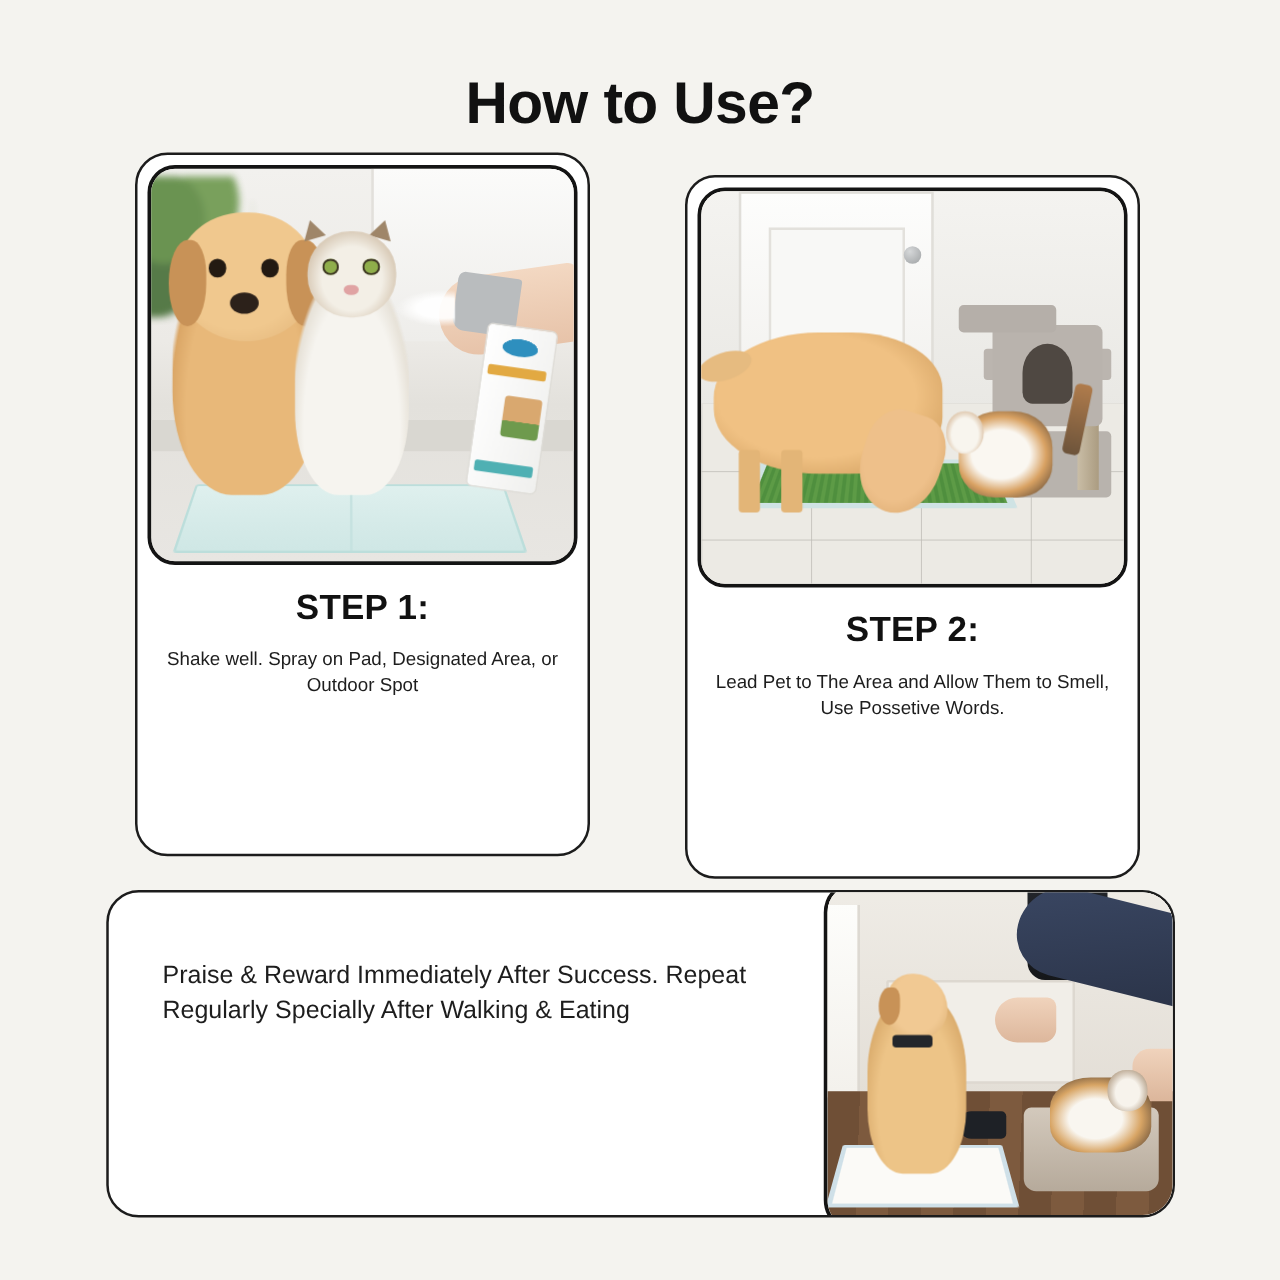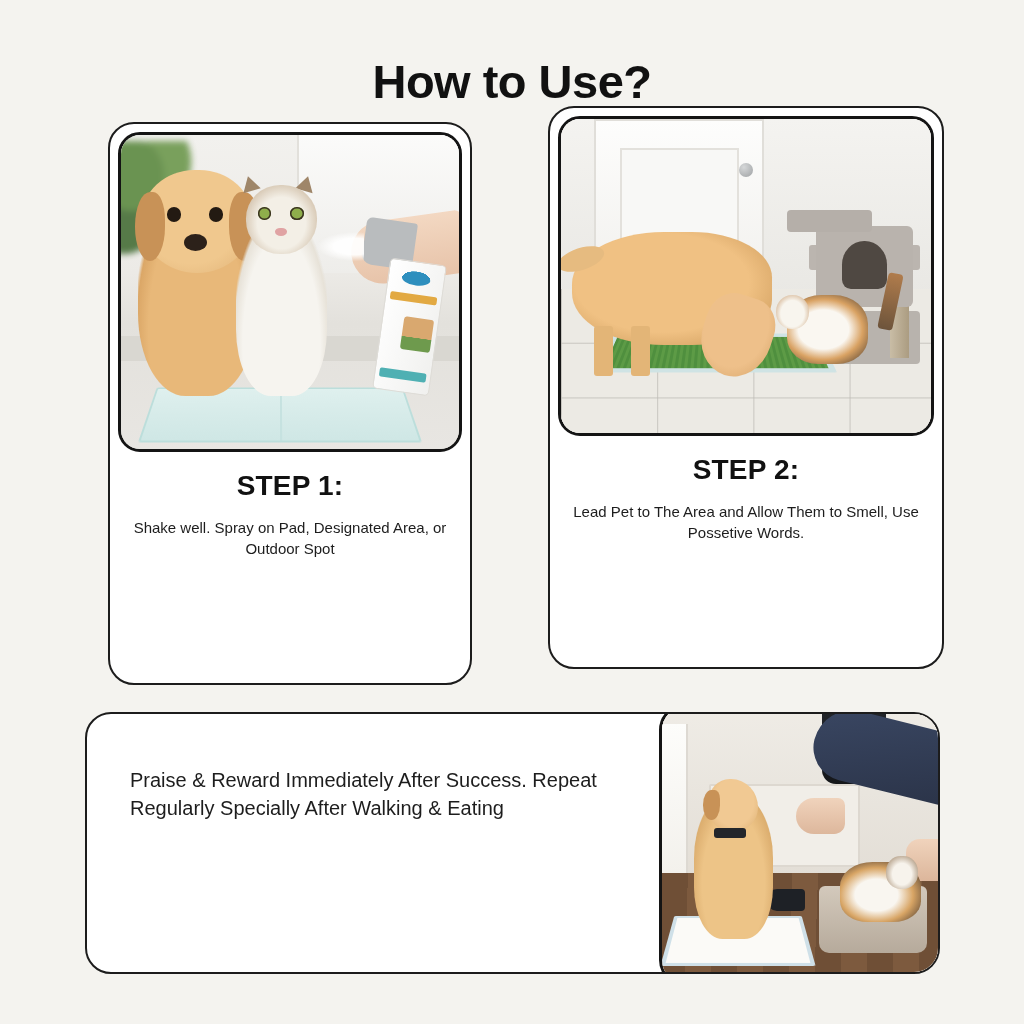--- a/index.html
+++ b/index.html
@@ -29,21 +29,21 @@
   
   .card {
     position: absolute;
     background: #ffffff;
     border: 2.5px solid #1c1c1c;
     border-radius: 26px;
     overflow: hidden;
   }
 
   .card-1 { left: 108px; top: 122px; width: 364px; height: 563px; }
-  .card-2 { left: 548px; top: 106px; width: 396px; height: 563px; }
+  .card-2 { left: 548px; top: 140px; width: 364px; height: 563px; border-radius: 24px; }
   .card-3 { left: 85px; top: 712px; width: 855px; height: 262px; }
 
   
   .photo {
     position: relative;
     border: 3px solid #141414;
     border-radius: 22px;
     overflow: hidden;
     background: #dcdcd6;
   }

